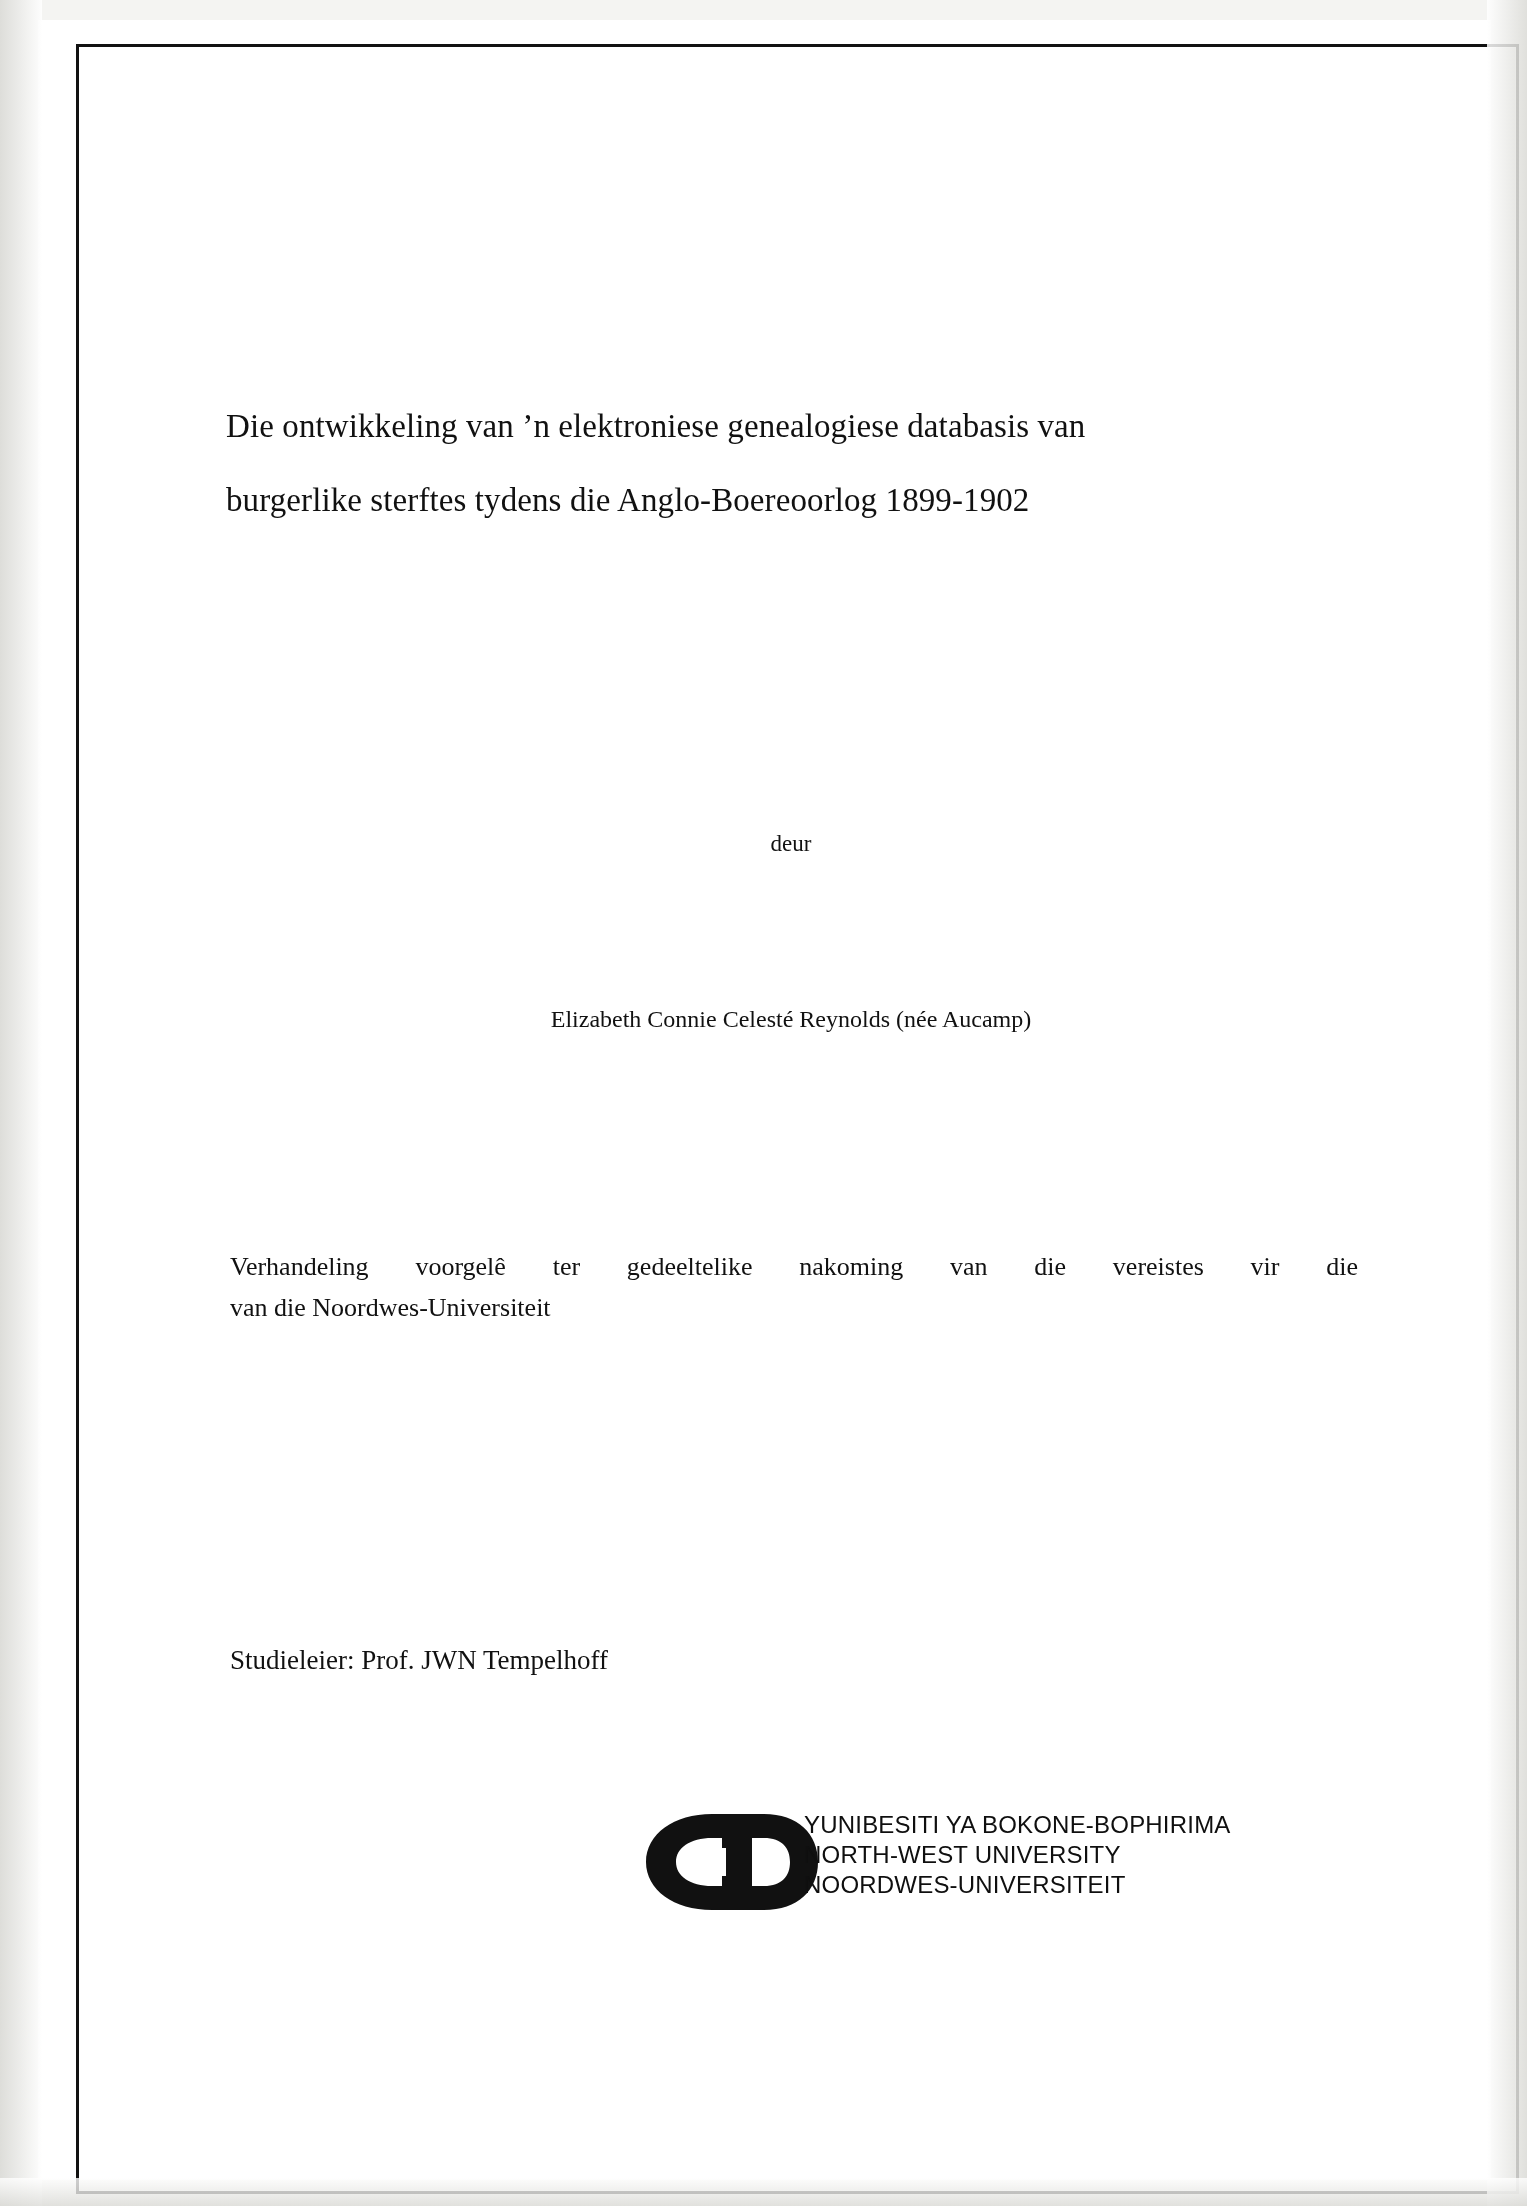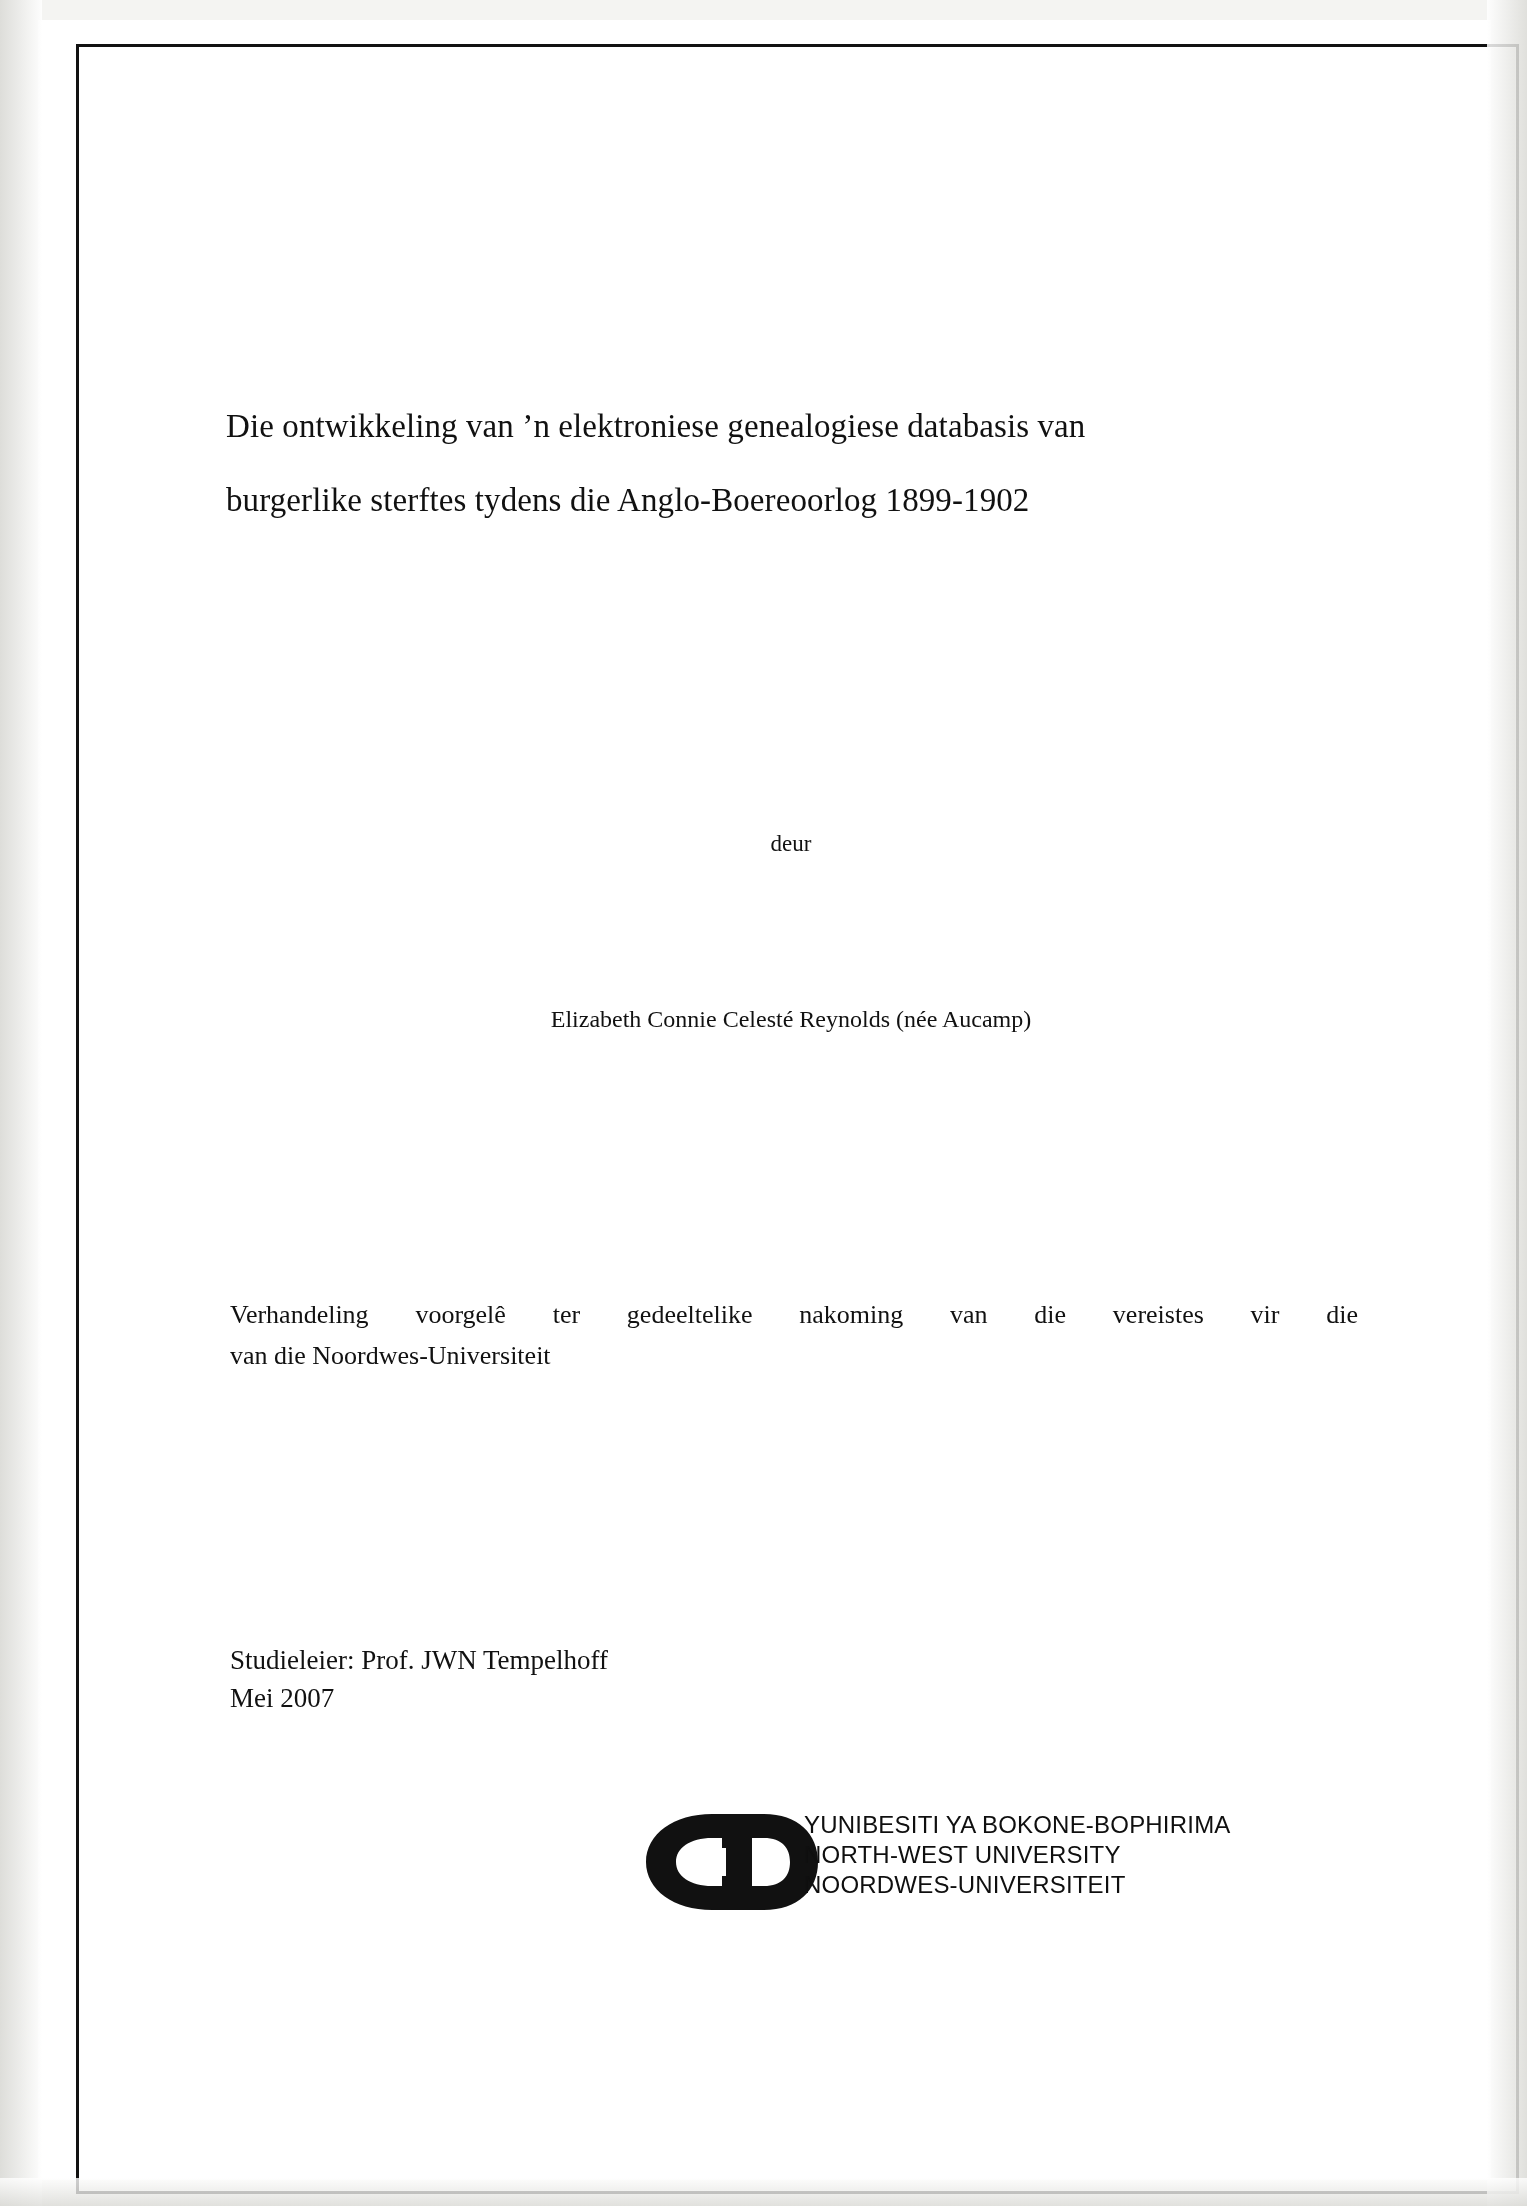--- a/index.html
+++ b/index.html
@@ -93,21 +93,20 @@
     position: absolute;
     left: 42px;
     top: 1202px;
     width: 1128px;
     font-size: 26px;
     line-height: 41px;
   }
   .statement .just {
     text-align: justify;
     text-align-last: justify;
-    margin-top: 48px;
   }
   .statement .plain {
     text-align: left;
   }
   .statement i {
     font-style: italic;
   }
 
   .supervisor-block {
     position: absolute;
@@ -190,21 +189,20 @@
 
       <div class="author">Elizabeth Connie Celesté Reynolds (née Aucamp)</div>
 
       <div class="statement">
         <div class="just">Verhandeling voorgelê ter gedeeltelike nakoming van die vereistes vir die</div>
         <div class="plain">van die Noordwes-Universiteit</div>
       </div>
 
       <div class="supervisor-block">
         <div>Studieleier: Prof. JWN Tempelhoff</div>
-        <div>Mei 2007</div>
       </div>
 
       <div class="logo-area">
         <div class="logo-mark">
           <svg width="200" height="108" viewBox="0 0 200 108" xmlns="http://www.w3.org/2000/svg" aria-hidden="true">
 
             <path d="M74 6 C36 6, 8 26, 8 54 C8 82, 36 102, 74 102 L96 102 L96 78 L74 78 C52 78, 38 68, 38 54 C38 40, 52 30, 74 30 L96 30 L96 6 Z" fill="#111111"></path>
 
             <rect x="84" y="6" width="30" height="96" fill="#111111"></rect>
             <path d="M110 6 L126 6 C160 6, 180 26, 180 54 C180 82, 160 102, 126 102 L110 102 L110 78 L126 78 C144 78, 152 68, 152 54 C152 40, 144 30, 126 30 L110 30 Z" fill="#111111"></path>

